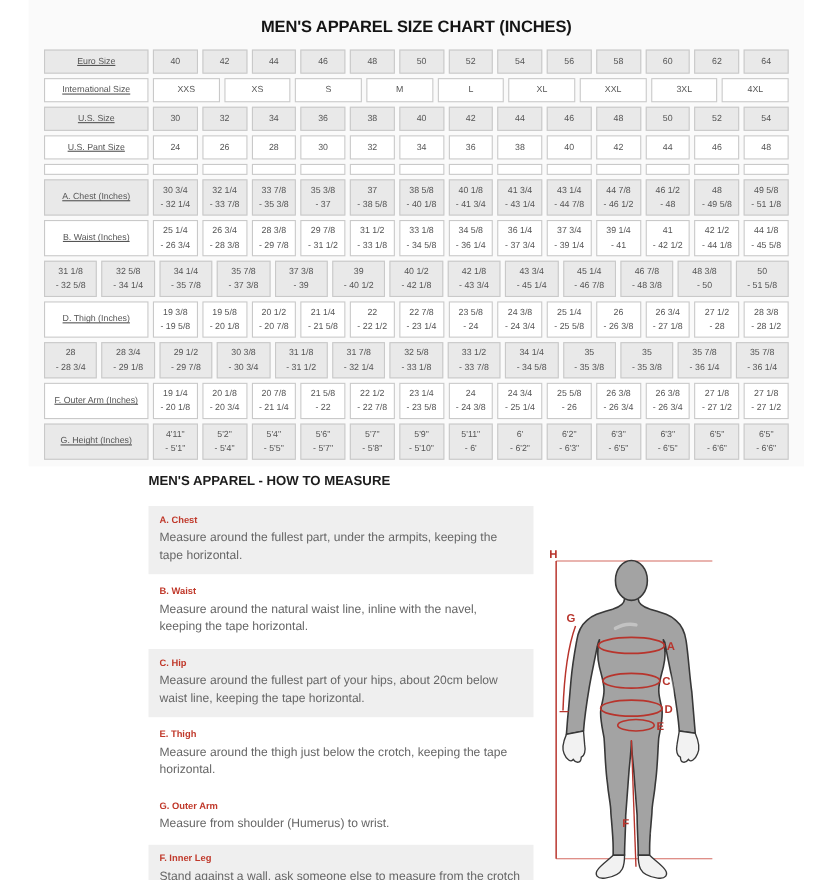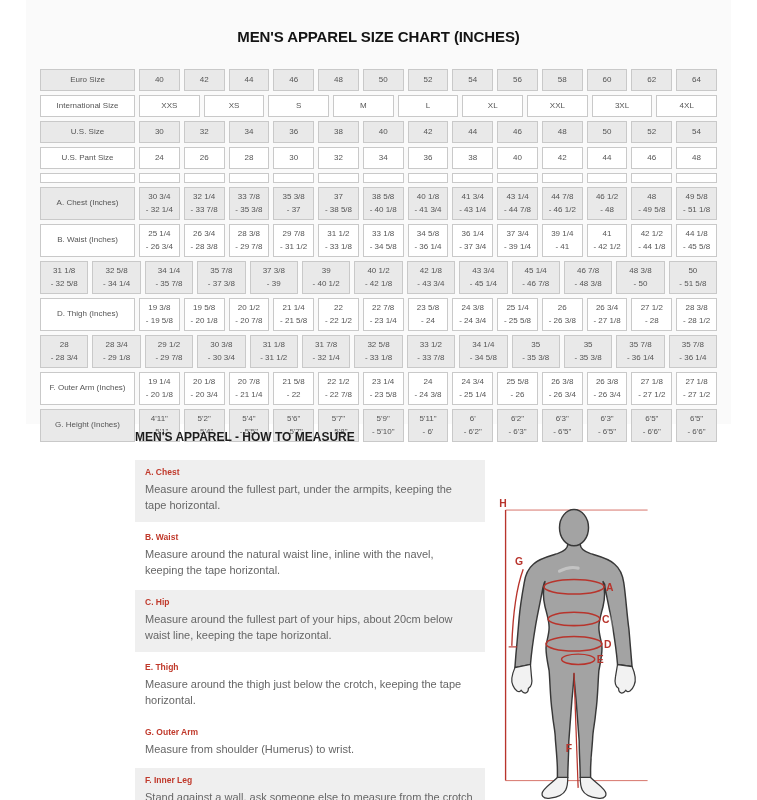--- a/index.html
+++ b/index.html
@@ -2,29 +2,29 @@
 <html><head>
 <meta charset="utf-8">
 <style>
   html,body{margin:0;padding:0;}
   body{
     width:757px;height:800px;position:relative;background:#ffffff;
     font-family:"Liberation Sans",sans-serif;overflow:hidden;
   }
   
   .top-panel{position:absolute;left:26px;top:0;width:705px;height:424px;background:#fafafa;}
-  .chart-title{margin:12px;padding:16px 0 12px;text-align:center;font-size:15px;font-weight:bold;
+  .chart-title{margin:0;padding:16px 0 12px;text-align:center;font-size:15px;font-weight:bold;
     letter-spacing:-0.1px;color:#141414;}
   .size-table{margin:0 14px;}
   .trow{display:flex;gap:4px;margin-bottom:4px;}
   .tcell{border:1px solid #c9c9c9;background:#ffffff;color:#555;font-size:8px;
     display:flex;flex-direction:column;align-items:center;justify-content:center;
     text-align:center;line-height:1.55;box-sizing:border-box;}
   .tcell.shaded{background:#e9e9e9;}
-  .label-cell{flex:0 0 95px;}
+  .label-cell{flex:0 0 95px;text-decoration:underline;}
   .data-cell{flex:1 1 0;min-width:0;}
   .hrow .tcell{height:22px;}
   .erow .tcell{height:10px;}
   .mrow .tcell{height:33px;}
   
   .measure-section{position:absolute;left:135px;top:430px;width:600px;}
   .measure-title{margin:0 0 16px;font-size:12px;font-weight:bold;color:#1d1d1d;letter-spacing:0;}
   .measure-flex{display:flex;align-items:flex-start;}
   .measure-list{width:350px;}
   .measure-item{padding:7px 10px 8px;margin-bottom:3px;}

